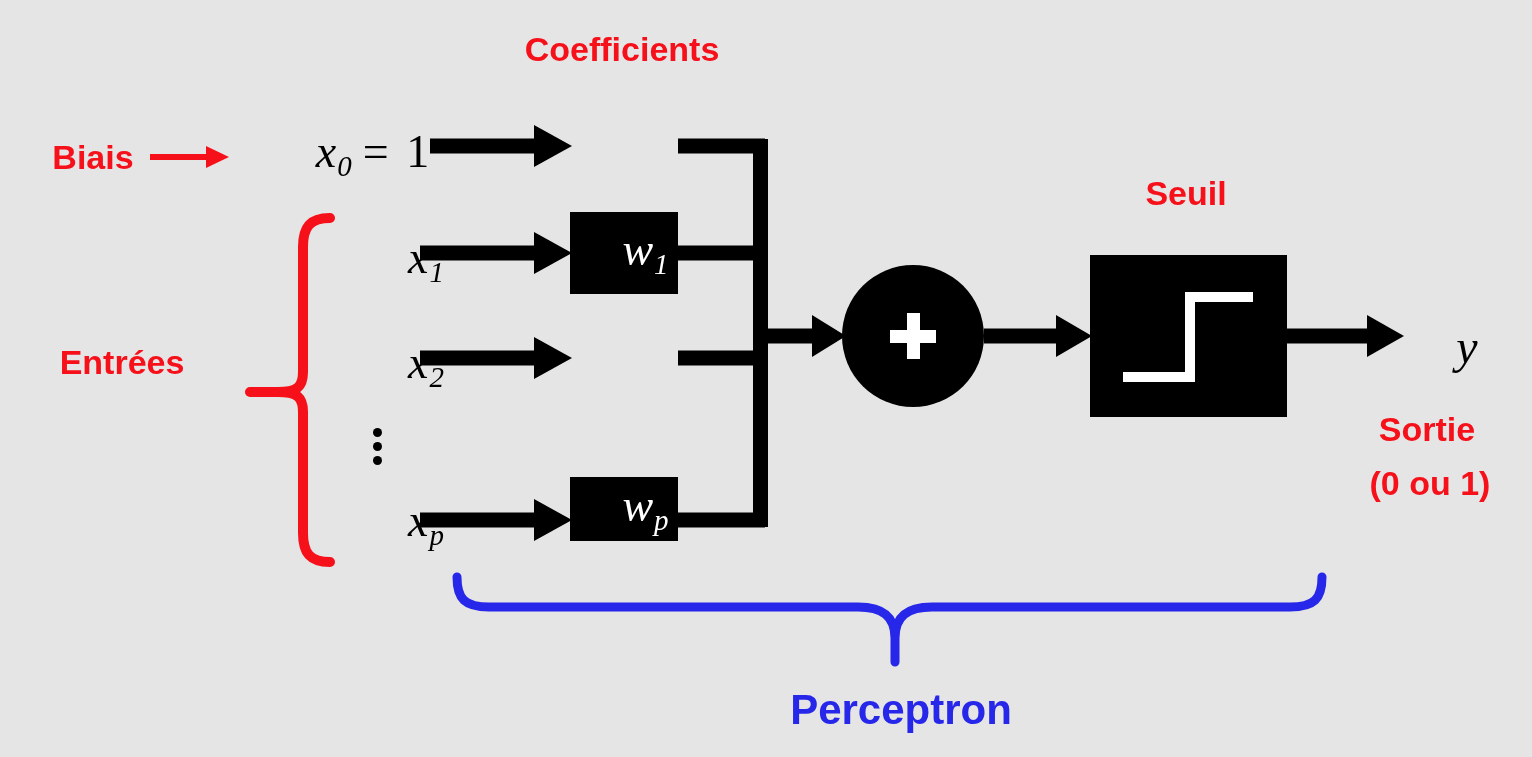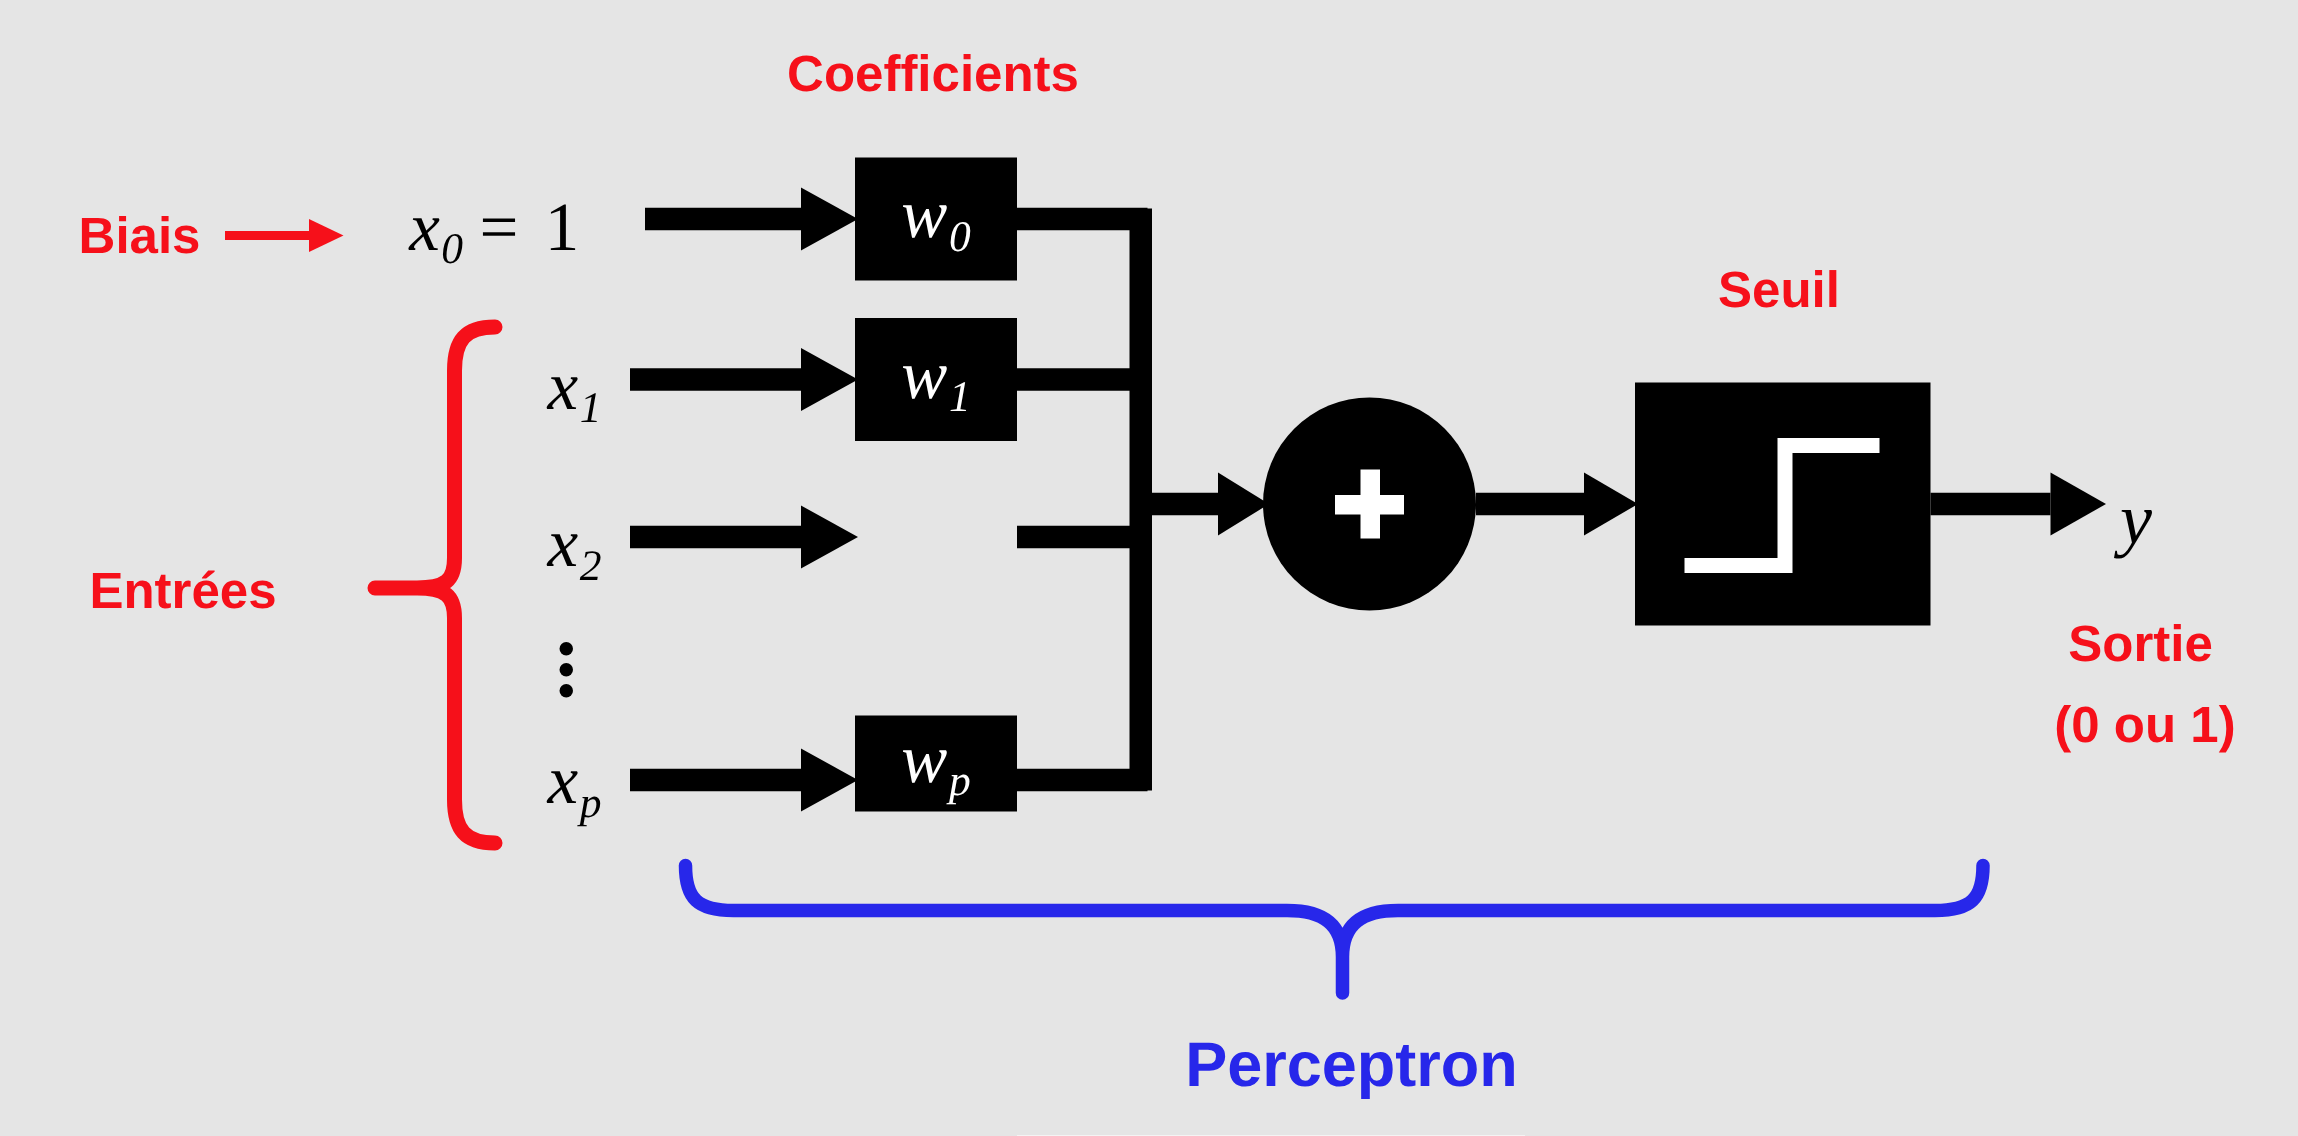--- a/index.html
+++ b/index.html
@@ -18,21 +18,21 @@
   .lbl {
     position:absolute; transform:translate(-50%,-50%);
     color:var(--red,#F6101A); font-weight:bold; font-size:34px;
     white-space:nowrap; line-height:1.15; text-align:center;
   }
   .lbl.blue { color:var(--blue,#2727EA); font-size:42px; }
 
   .mi {
     position:absolute; transform:translate(-50%,-50%);
     font-family:"Liberation Serif", serif; font-style:italic;
-    font-size:46px; color:#000; white-space:nowrap; line-height:1;
+    font-size:46px; color:#000; white-space:nowrap; line-height:1;margin-left:43px;
   }
   .mi .sub { font-size:29px; vertical-align:-9px; margin-left:1px; font-style:italic; }
   .mi .rest { font-style:normal; margin-left:11px; letter-spacing:3px; }
 
   .wbox {
     position:absolute; background:#000;
     display:flex; align-items:center; justify-content:center;
   }
   .wbox .mi { position:static; transform:none; color:#fff; }
 
@@ -86,39 +86,36 @@
     <line class="wire" x1="1287" y1="336" x2="1367" y2="336"></line>
     <polygon class="head" points="1367,315 1367,357 1404,336"></polygon>
 
     <path class="brace-red" d="M330 218 C310 218 303 227 303 247 L303 372 C303 387 297 392 278 392 L250 392 278 392 C297 392 303 397 303 412 L303 533 C303 553 310 562 330 562"></path>
 
     <path class="brace-blue" d="M457 577 C457 599 465 607 489 607 L858 607 C882 607 895 616 895 638 L895 662 895 638 C895 616 908 607 932 607 L1290 607 C1314 607 1322 599 1322 577"></path>
   </svg>
 
   <div class="lbl" style="left:622px; top:50px;">Coefficients</div>
   <div class="lbl" style="left:93px;  top:158px;">Biais</div>
-  <div class="lbl" style="left:122px; top:363px;margin-top:32px;">Entrées</div>
+  <div class="lbl" style="left:122px; top:363px;">Entrées</div>
   <div class="lbl" style="left:1186px;top:194px;">Seuil</div>
   <div class="lbl" style="left:1427px;top:430px;">Sortie</div>
   <div class="lbl" style="left:1430px;top:484px;">(0 ou 1)</div>
   <div class="lbl blue" style="left:901px; top:710px;">Perceptron</div>
 
   <div class="mi" style="left:331px; top:155px;"><span>x</span><span class="sub">0</span><span class="rest">= 1</span></div>
   <div class="mi" style="left:383px; top:261px;"><span>x</span><span class="sub">1</span></div>
   <div class="mi" style="left:383px; top:366px;"><span>x</span><span class="sub">2</span></div>
   <div class="vdots">
       <i></i>
       <i></i>
       <i></i>
     </div>
   <div class="mi" style="left:383px; top:524px;"><span>x</span><span class="sub">p</span></div>
 
-  <div class="wbox" style="left:570px; top:105px; width:108px; height:82px;">
-    <div class="mi"><span>w</span><span class="sub">0</span></div>
-  </div>
   <div class="wbox" style="left:570px; top:212px; width:108px; height:82px;">
     <div class="mi"><span>w</span><span class="sub">1</span></div>
   </div>
   <div class="wbox" style="left:570px; top:477px; width:108px; height:64px;">
     <div class="mi"><span>w</span><span class="sub">p</span></div>
   </div>
 
   <div class="sum-node">
     <div class="plus"></div>
   </div>

